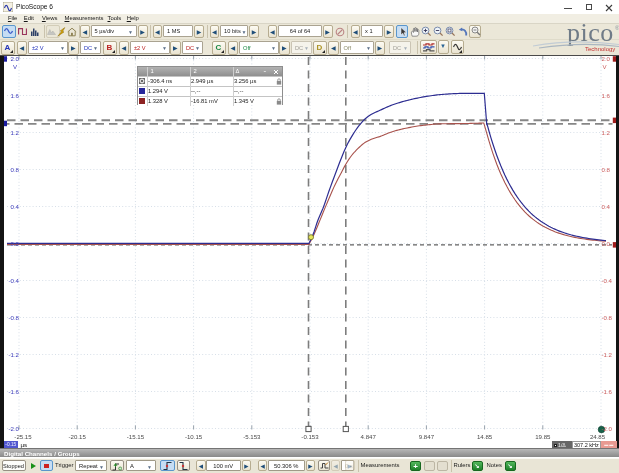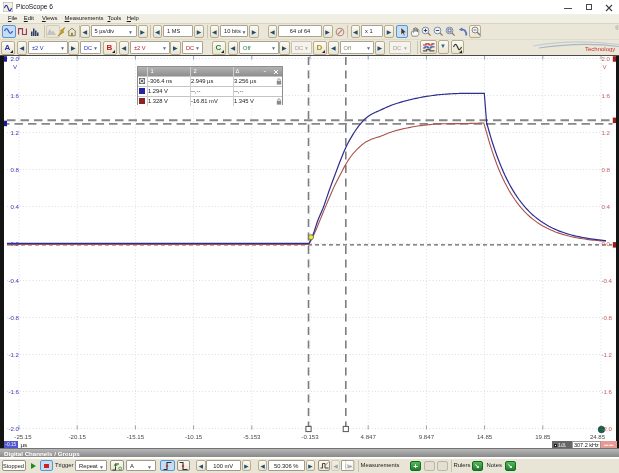--- a/index.html
+++ b/index.html
@@ -206,20 +206,21 @@
     </svg>
   <div class="btn" style="left:437.5px;top:0.5px;width:11px;height:14px"></div>
   <div class="abs" style="left:440px;top:3.5px;font-size:6px;color:#2a6496">▼</div>
   <div class="btn" style="left:451px;top:0.5px;width:12.5px;height:14px"></div>
   <svg class="ic" style="left:453px;top:3.5px" width="9" height="8">
       <path d="M0.5 4 C1.8 0.5,3.2 0.5,4.5 4 C5.8 7.5,7.2 7.5,8.5 4" fill="none" stroke="#333" stroke-width="1.2"></path>
     </svg>
   <div class="corner" style="left:459px;top:10.5px;right:auto;bottom:auto"></div>
 </div>
 <div class="abs" style="left:519px;top:23.5px;width:100px;height:31px;overflow:hidden;z-index:5">
+  <div class="abs" style="left:48px;top:-6px;font-family:'Liberation Serif',serif;font-size:26px;color:#6f7b87;letter-spacing:0.5px">pico</div>
   <div class="abs" style="left:96px;top:1px;font-size:6px;color:#8a959e">®</div>
   <svg class="abs" style="left:12px;top:15px" width="90" height="10">
       <path d="M2 7 C30 2,62 2,88 5.5" fill="none" stroke="#c2ccd5" stroke-width="1.2"></path>
       <path d="M8 9 C38 4.5,66 4.5,88 7.5" fill="none" stroke="#aab6c1" stroke-width="1.1"></path>
     </svg>
   <div class="abs" style="left:66px;top:22px;font-size:6px;color:#c23030">Technology</div>
 </div>
 <div class="abs" id="dkline"></div>
 
 <div class="abs" id="chart"></div>

